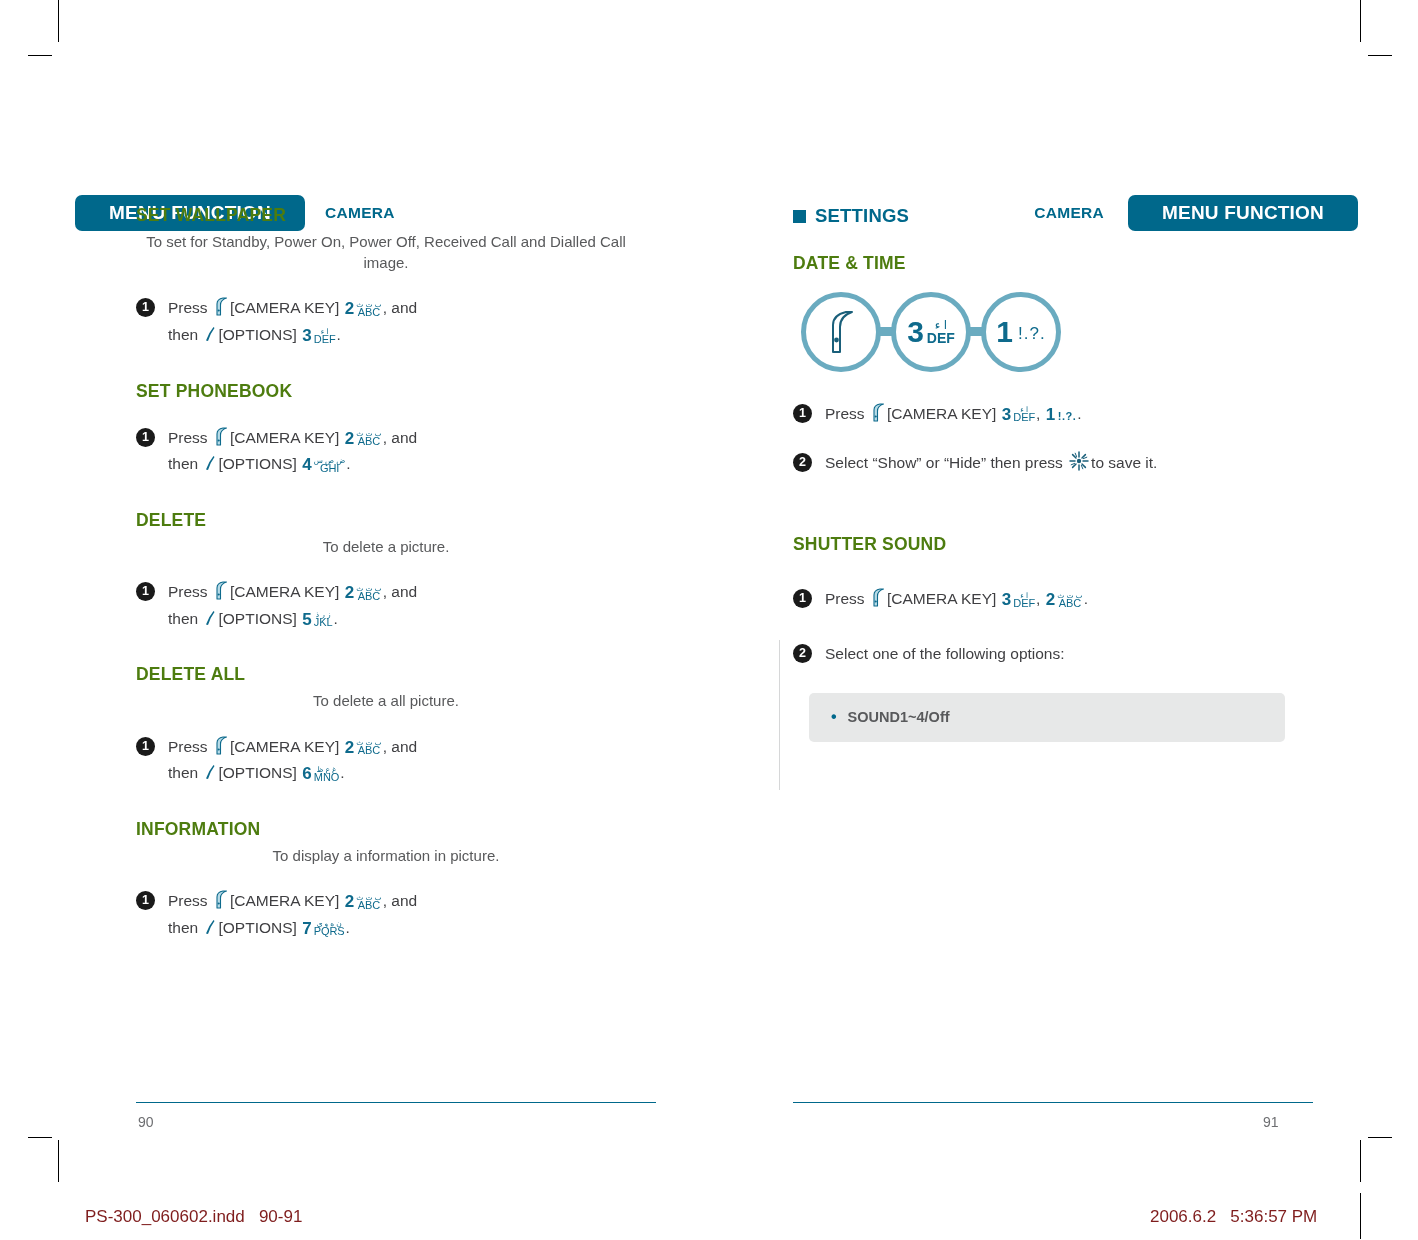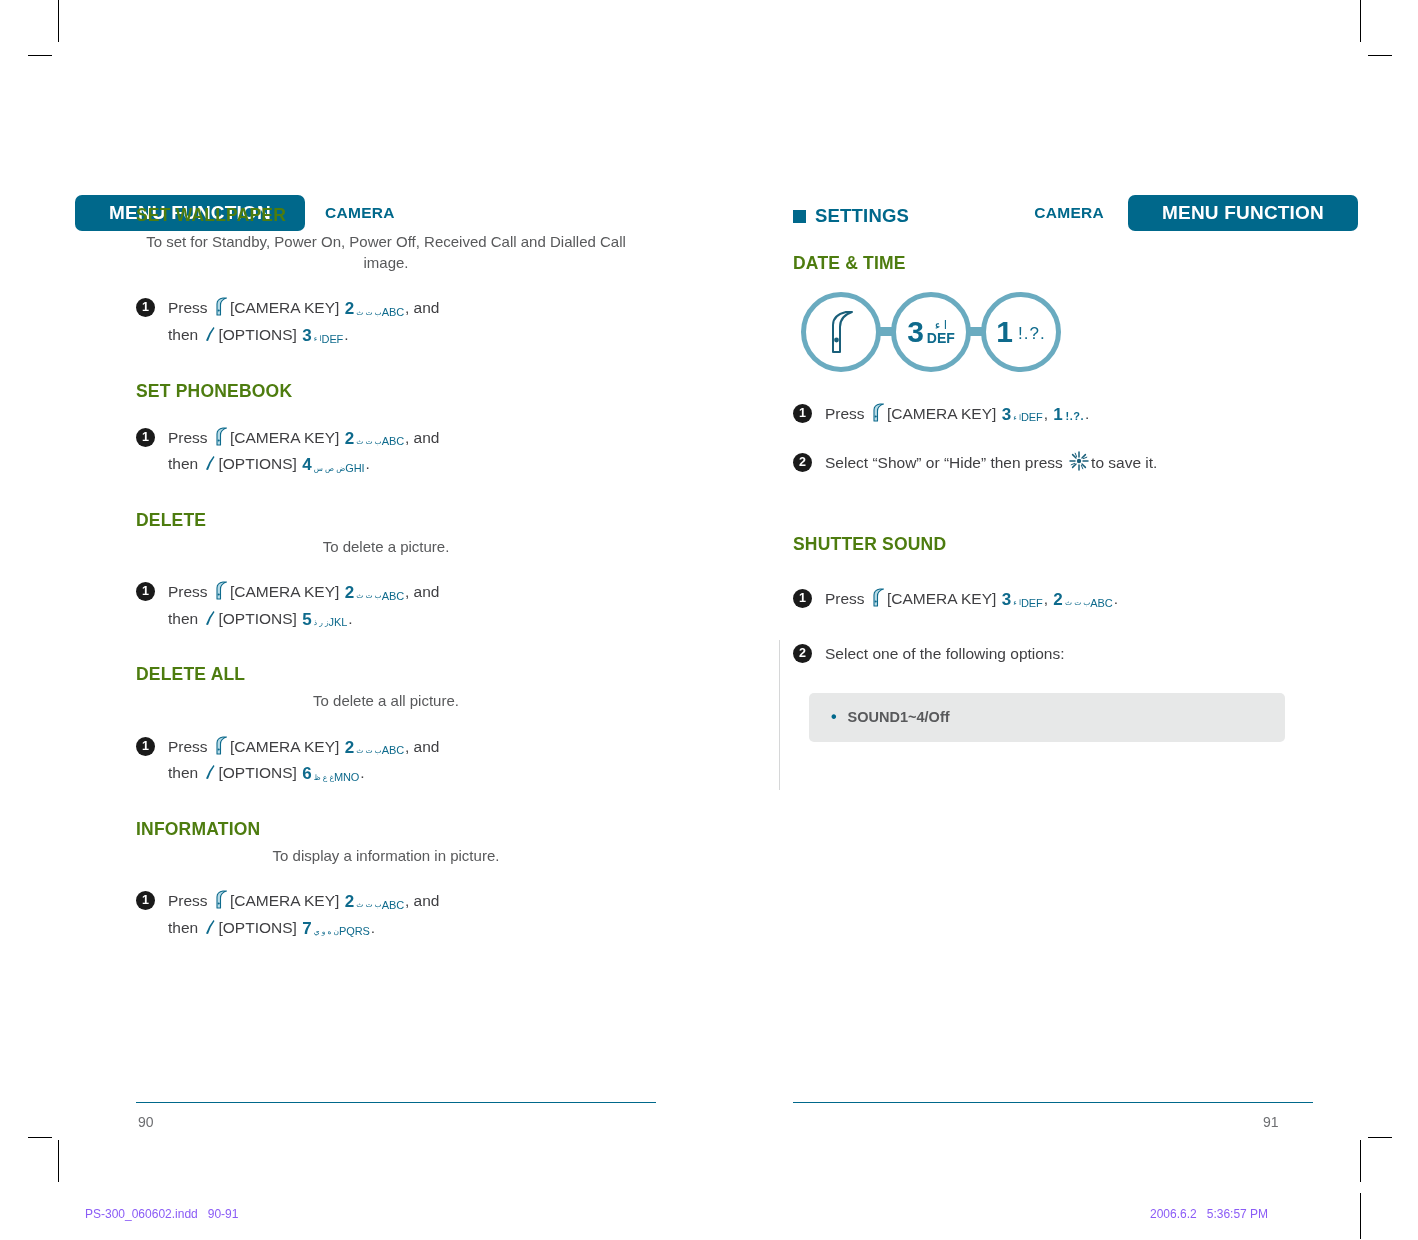--- a/index.html
+++ b/index.html
@@ -166,21 +166,21 @@
     line-height: 1;
     transform: translateY(1px);
   }
   .keycap .kd {
     font-size: 17px;
     font-weight: bold;
     letter-spacing: -.3px;
   }
   .keycap .kl {
     display: inline-flex;
-    flex-direction: row;
+    flex-direction: column;
     align-items: center;
     margin-left: 2.5px;
     line-height: 1;
     padding-bottom: 1px;
   }
   .keycap .kl .ar {
     font-size: 7.5px;
     line-height: 7px;
     letter-spacing: -.2px;
     font-weight: normal;
@@ -306,22 +306,22 @@
     color: #6d6e71;
   }
   .page-no.l { left: 138px; }
   .page-no.r { left: 1263px; }
 
   
   .slug {
     position: absolute;
     top: 1207px;
     font-family: "Liberation Sans", sans-serif;
-    font-size: 12px;
-    color: #8b5cf6;
+    font-size: 17px;
+    color: #7f1d1d;
     white-space: pre;
   }
   .slug.left  { left: 85px; }
   .slug.right { left: 1132px; margin-left: 18px; }
 </style>
 </head>
 <body>
 
 <div class="crop-v" style="left:58px;  top:0px;   height:42px;"></div>
 <div class="crop-h" style="left:28px;  top:55px;  width:24px;"></div>

